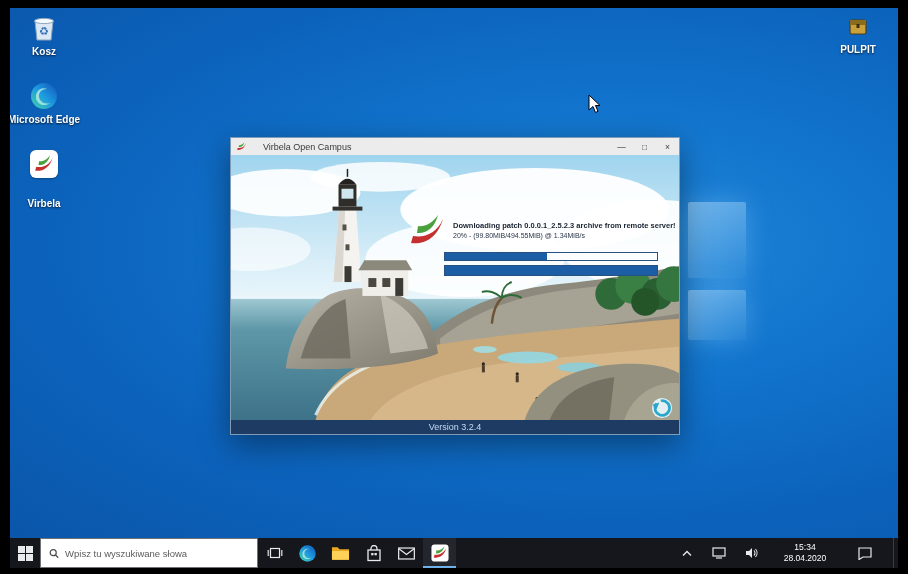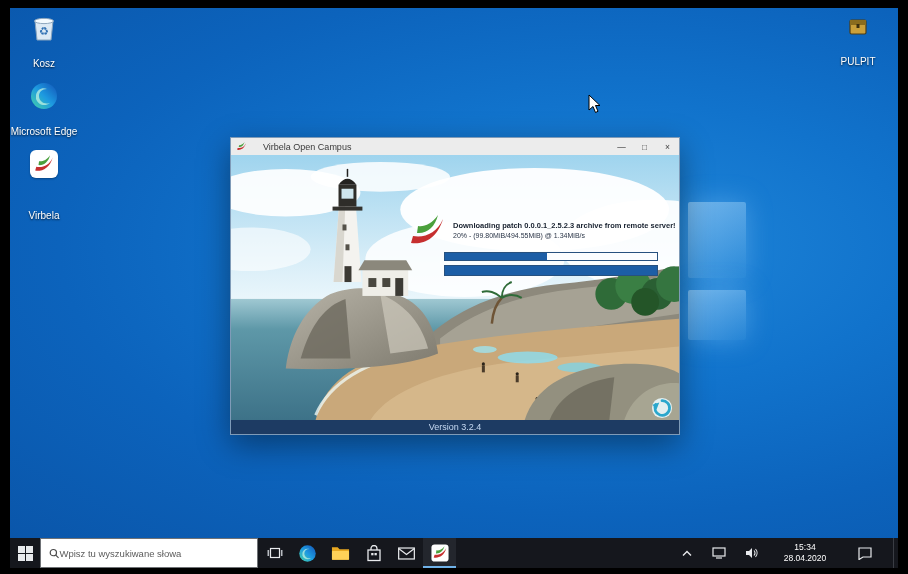--- a/index.html
+++ b/index.html
@@ -12,21 +12,21 @@
     background: radial-gradient(ellipse at 68% 45%, #1f86d9 0%, #1173cc 35%, #0c63bc 65%, #0a56aa 100%); overflow:hidden; }
 
   .wp-pane { position:absolute; border-radius:2px;
     background: linear-gradient(150deg, rgba(185,226,255,0.55), rgba(80,165,230,0.28));
     box-shadow: 0 0 26px rgba(150,210,255,0.35); }
   .wp-pane.p1 { left:678px; top:194px; width:58px; height:76px; }
   .wp-pane.p2 { left:678px; top:282px; width:58px; height:50px; }
 
   .desk-icon { position:absolute; width:64px; display:flex; flex-direction:column; align-items:center; cursor:default; }
   .desk-icon .glyph { width:32px; height:32px; display:flex; align-items:center; justify-content:center; }
-  .desk-icon .lbl { margin-top:14px; font-size:10px; color:#fff; text-shadow:0 1px 2px rgba(0,0,0,0.75); white-space:nowrap; }
+  .desk-icon .lbl { margin-top:2px; font-size:10px; color:#fff; text-shadow:0 1px 2px rgba(0,0,0,0.75); white-space:nowrap;font-weight:bold; }
   .di-kosz { left:2px; top:4px; }
   .di-edge { left:2px; top:72px;justify-content:center; }
   .di-virbela { left:2px; top:140px;gap:16px; }
   .di-pulpit { left:816px; top:2px; }
 
   .virbela-tile { width:28px; height:28px; background:#fff; border-radius:6px; display:flex; align-items:center; justify-content:center; box-shadow:0 1px 2px rgba(0,0,0,0.3); }
 
   
   .app-window { position:absolute; left:220px; top:129px; width:450px; height:298px;
     background:#fff; border:1px solid #7f9bb8; box-shadow:0 10px 30px rgba(0,0,0,0.4); display:flex; flex-direction:column; }
@@ -52,21 +52,21 @@
   .bar-fill { height:100%; background:#1c5ea6; }
 
   .spinner { position:absolute; left:420px; top:242px; width:22px; height:22px; }
 
   .win-footer { height:14px; background:#1d3b63; display:flex; align-items:center; justify-content:center; flex:0 0 auto; }
   .win-footer span { font-size:9px; font-weight:normal; color:#c6d9f2; }
 
   
   .taskbar { position:absolute; left:0; top:530px; width:888px; height:30px; background:#15171d; display:flex; align-items:stretch; }
   .tb-start { width:30px; display:flex; align-items:center; justify-content:center; }
-  .tb-search { width:218px; background:#fff; border:1px solid #6f7276; display:flex; align-items:center; padding:0 8px; }
+  .tb-search { width:218px; background:#fff; border:1px solid #6f7276; display:flex; align-items:center; gap:6px; padding:0 8px; }
   .tb-search input { border:none; outline:none; background:transparent; font-size:9.5px; color:#222; width:100%; font-family:"Liberation Sans", sans-serif; }
   .tb-search input::placeholder { color:#5c5c5c; }
   .tb-btn { width:33px; display:flex; align-items:center; justify-content:center; position:relative; }
   .tb-btn.active { background:#23262d; box-shadow: inset 0 -2px 0 #6fb1e8; }
   .tb-spacer { flex:1; }
   .tb-tray { display:flex; align-items:stretch;gap:12px; }
   .tray-btn { width:20px; display:flex; align-items:center; justify-content:center; }
   .tb-clock { width:64px; display:flex; flex-direction:column; align-items:center; justify-content:center; color:#fff; font-size:8.5px; line-height:1.3; }
   .tb-action { width:32px; display:flex; align-items:center; justify-content:center; }
   .tb-sliver { width:5px; border-left:1px solid #3a3d44; }

